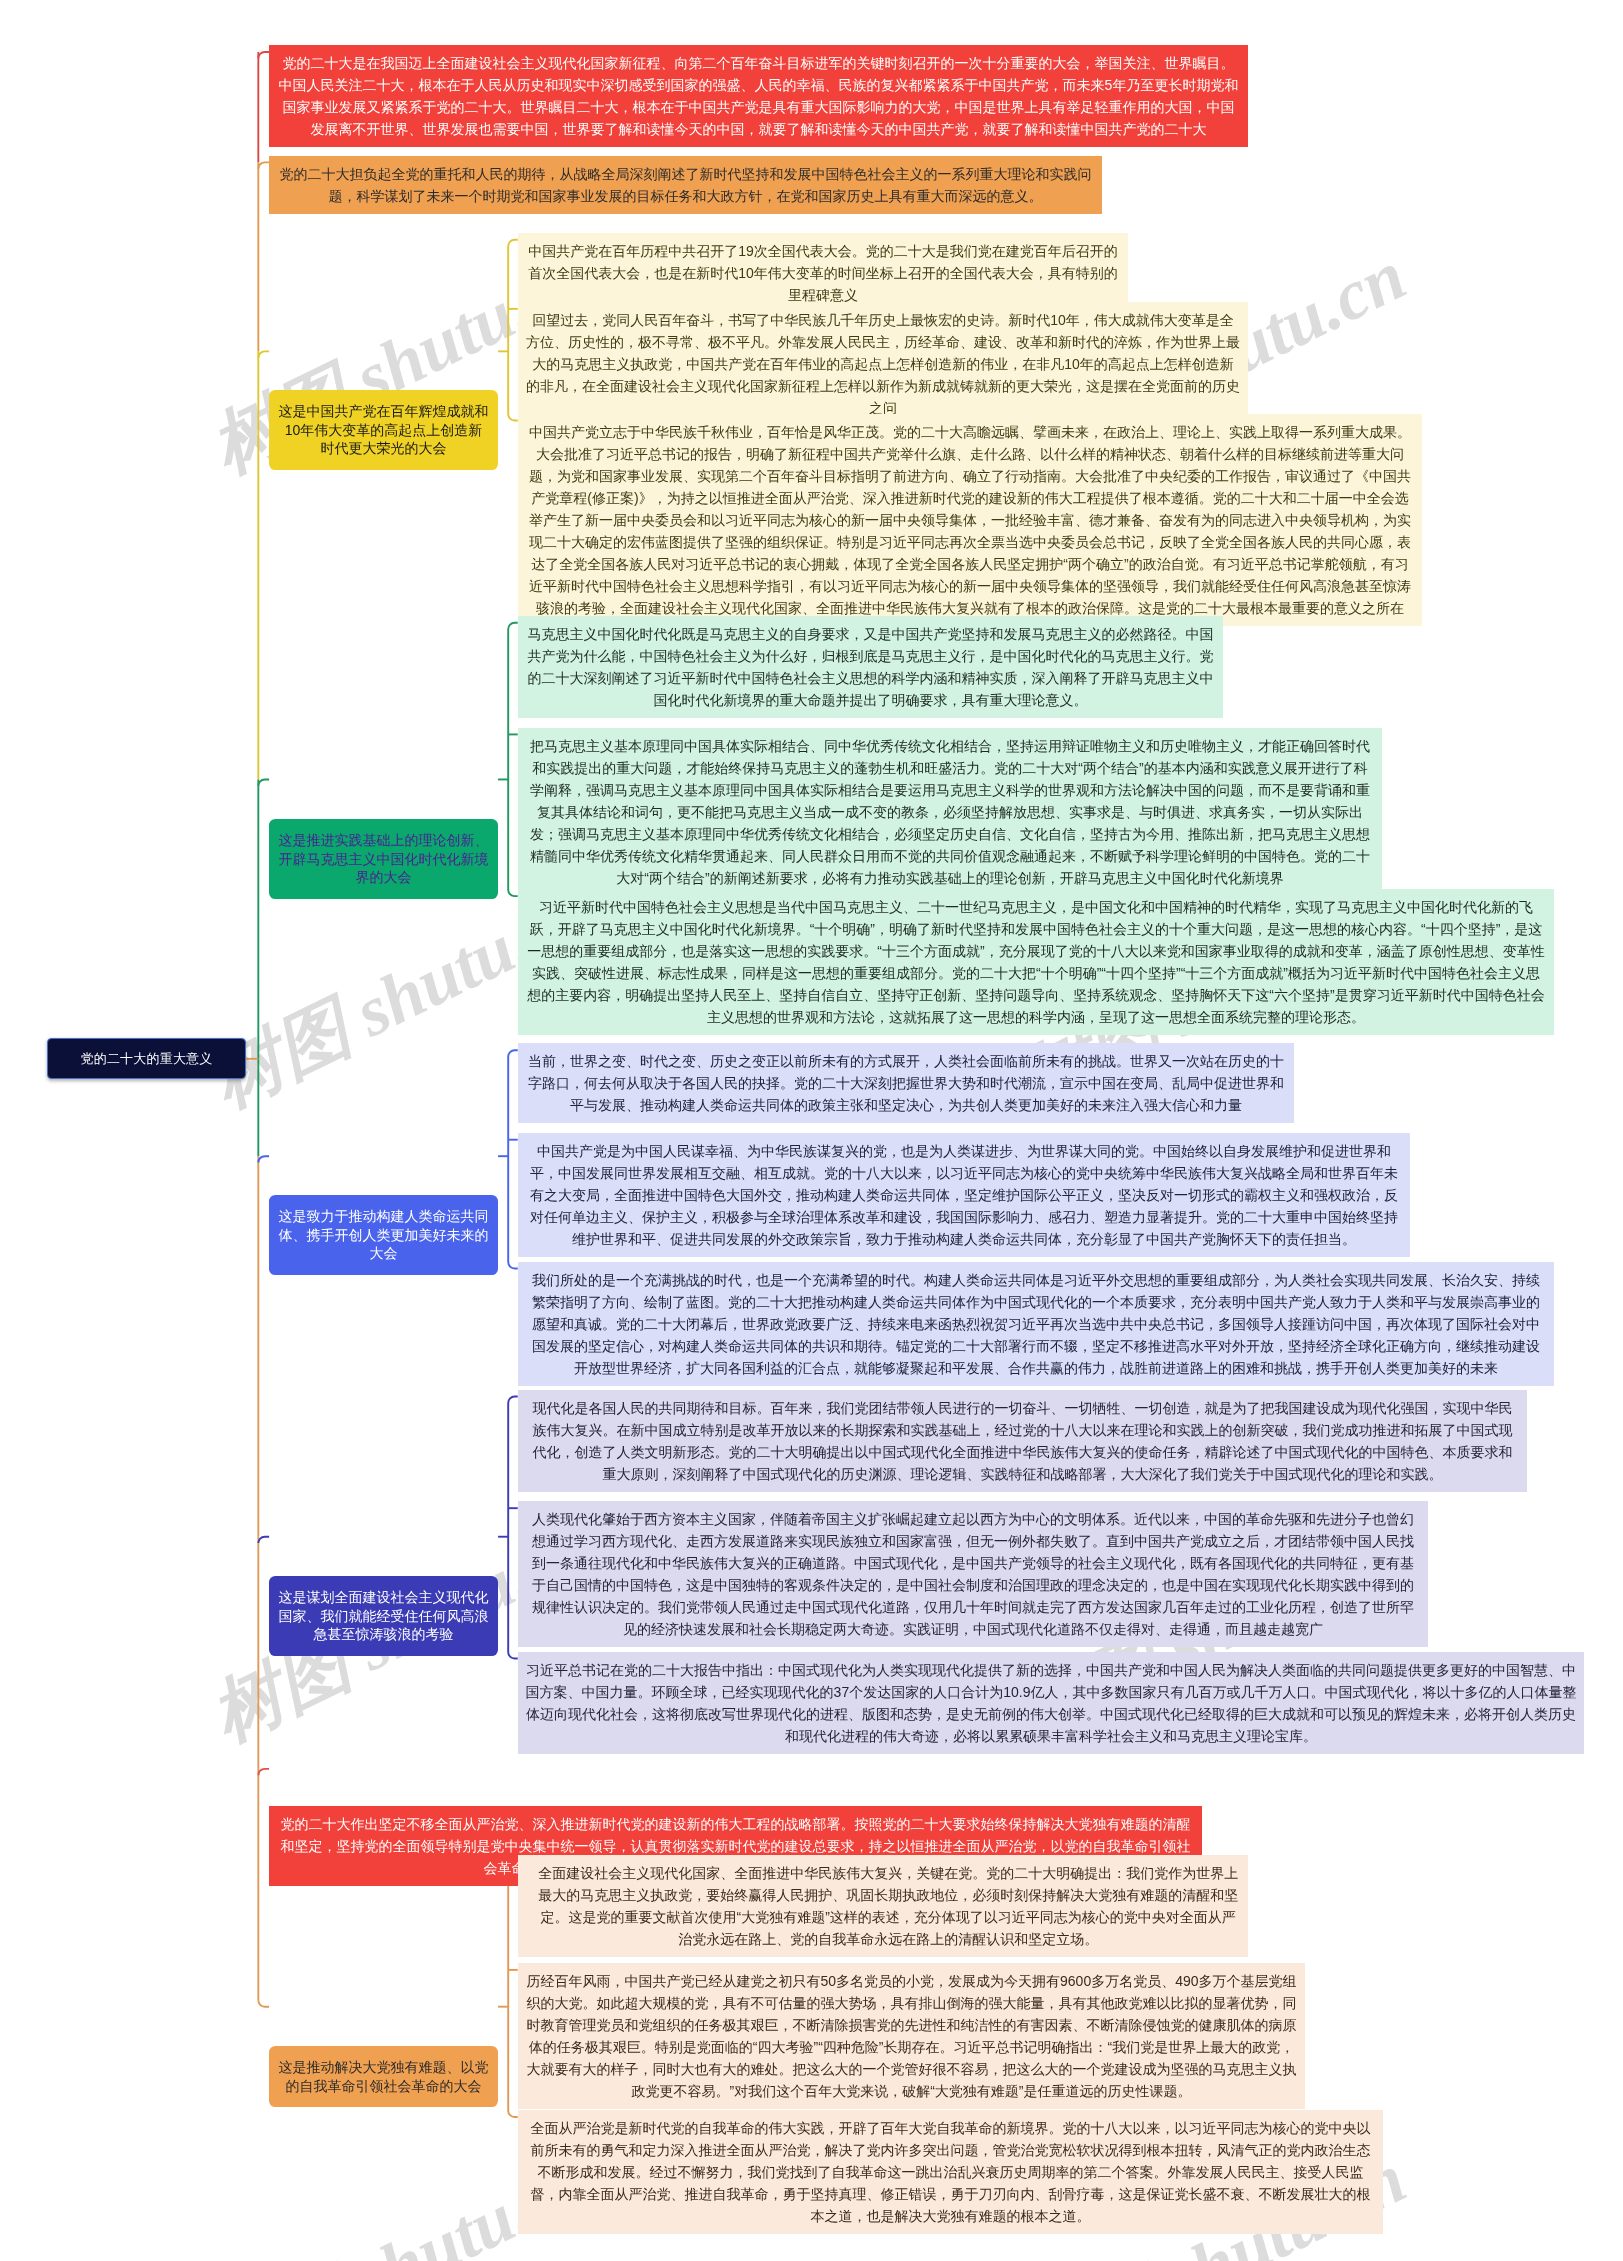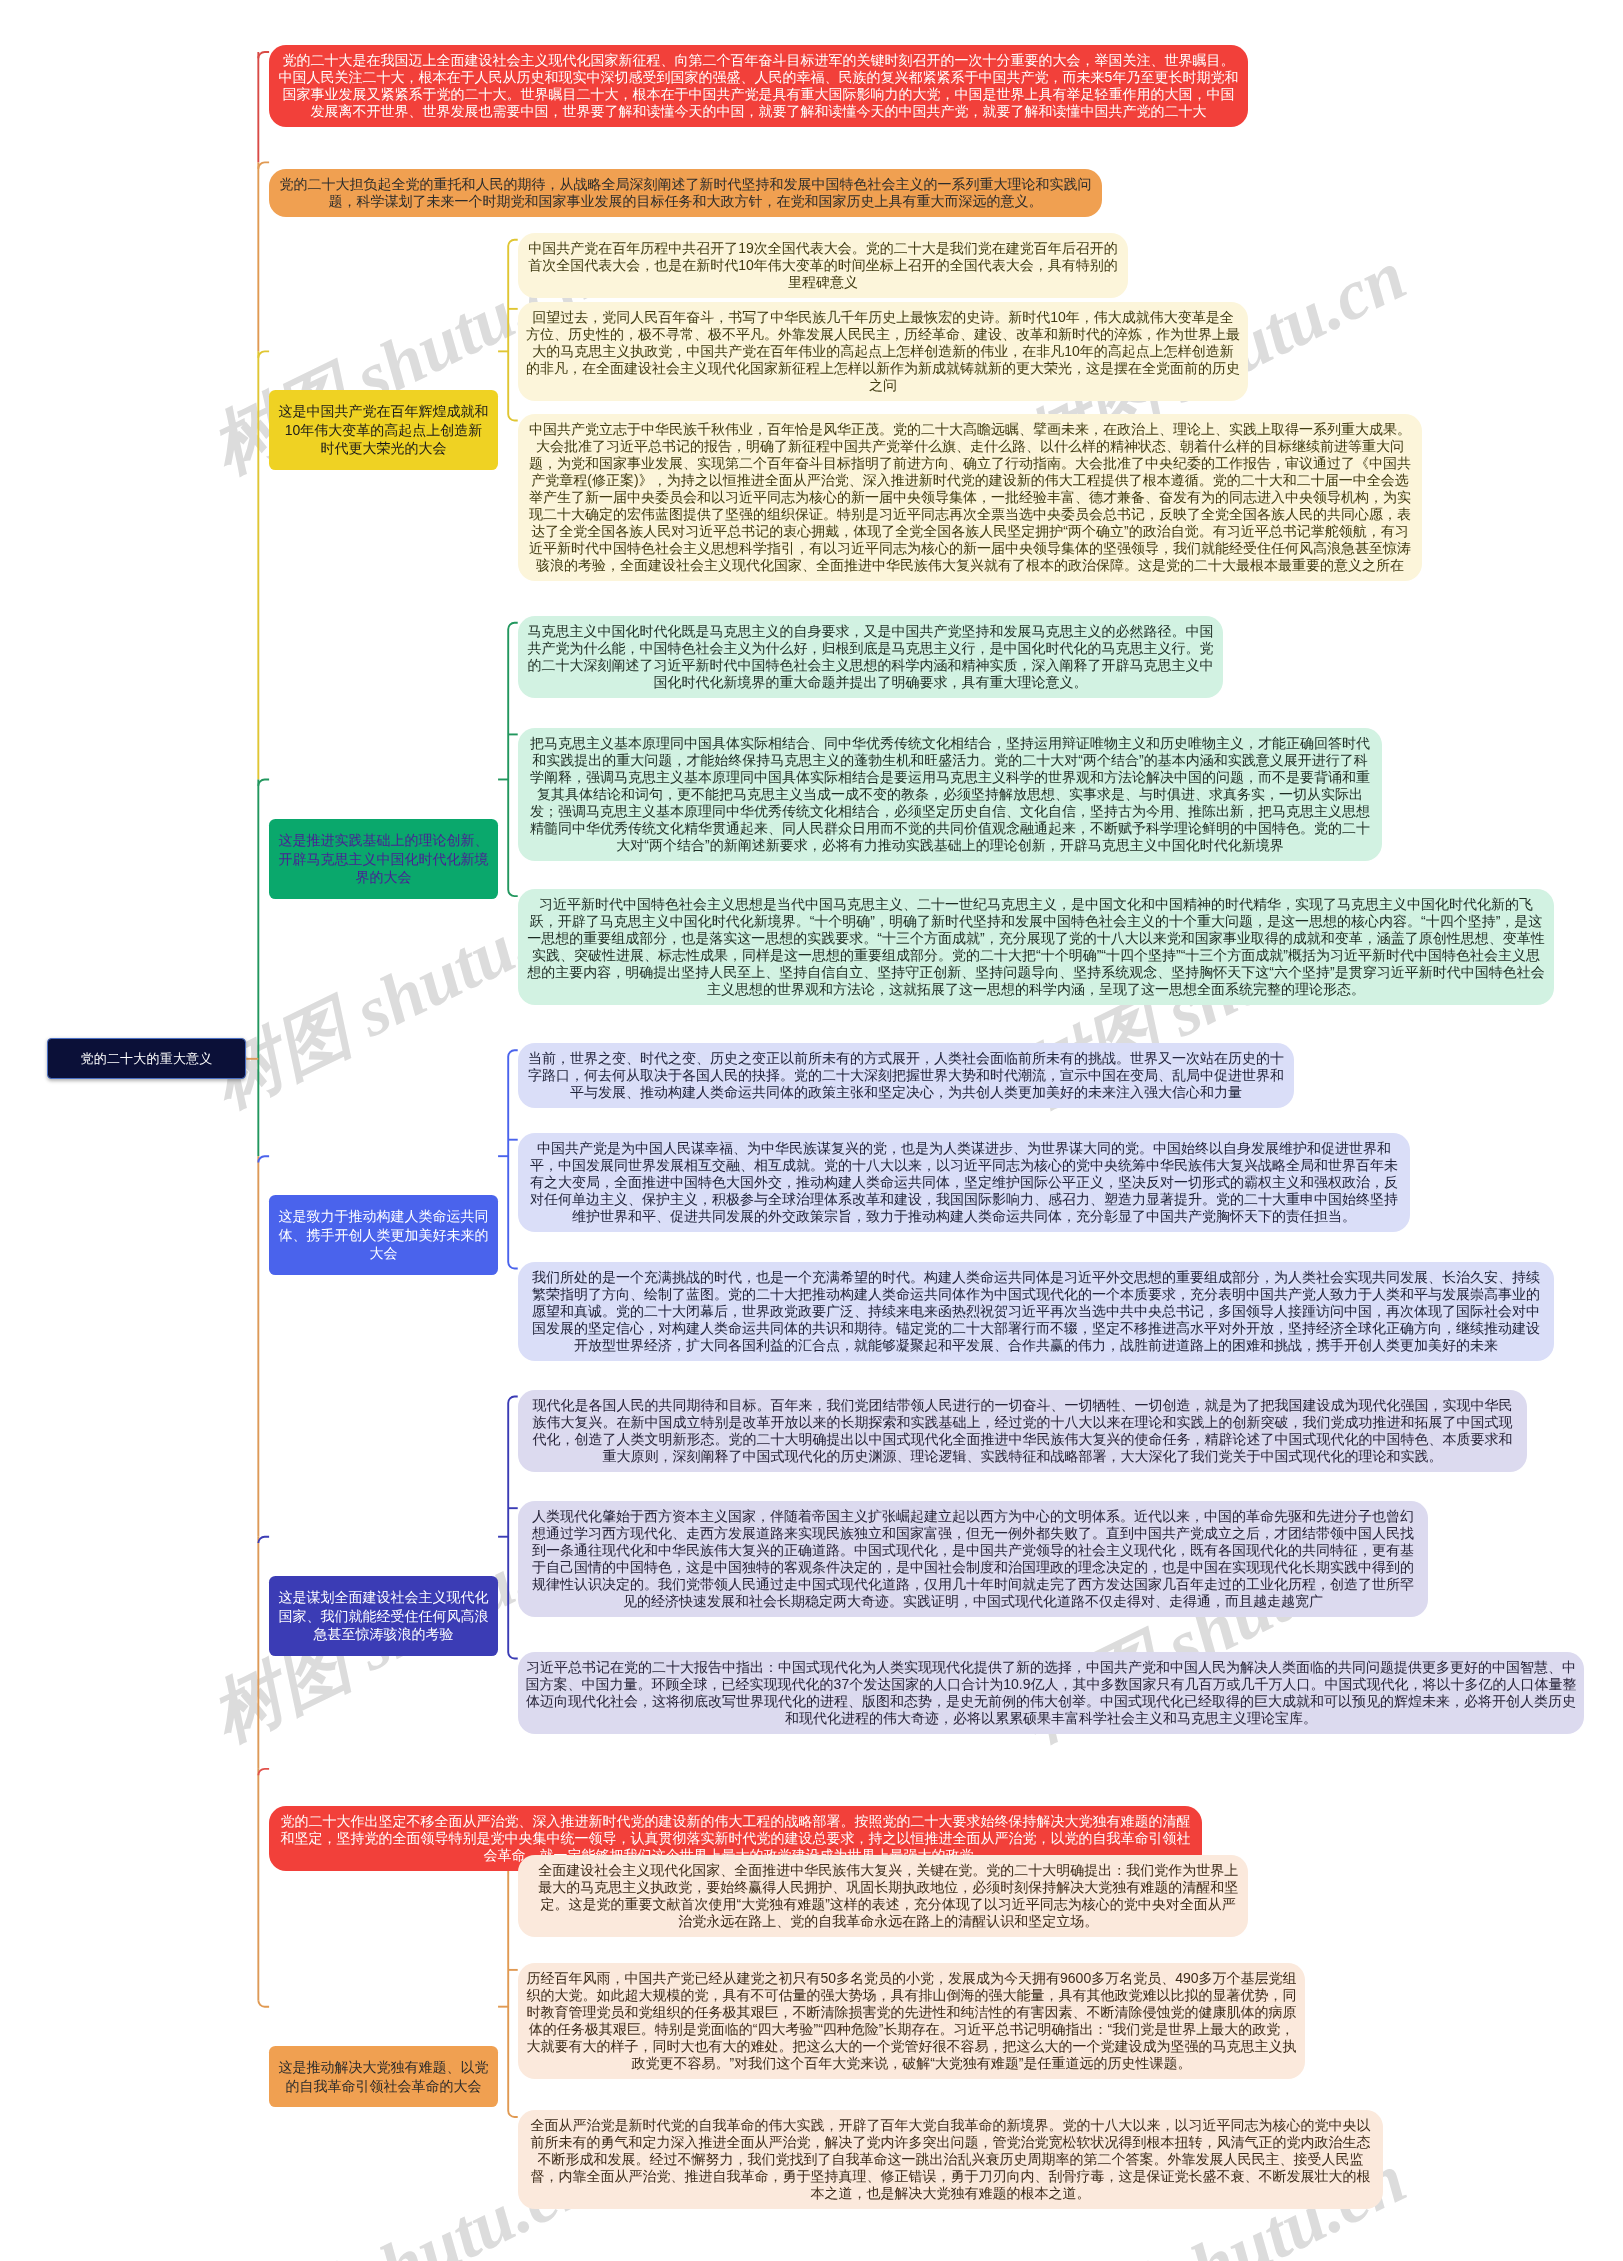--- a/index.html
+++ b/index.html
@@ -3,22 +3,22 @@
 <meta charset="utf-8">
 <style>
   html,body{margin:0;padding:0;background:#fff;}
   body{width:1624px;height:2261px;overflow:hidden;
        font-family:"Liberation Sans", sans-serif;}
   #canvas{position:relative;width:1624px;height:2261px;background:#fff;overflow:hidden;}
   .wm{position:absolute;left:0;top:0;color:#dcdcdc;
       font-family:"Liberation Serif",serif;font-style:italic;font-weight:700;
       white-space:nowrap;transform-origin:0 0;pointer-events:none;user-select:none;}
   #links{position:absolute;left:0;top:0;width:1624px;height:2261px;}
-  .node{position:absolute;box-sizing:border-box;border-radius:17px;
-        text-align:center;font-size:14px;line-height:17px;padding:7px 7.6px;
+  .node{position:absolute;box-sizing:border-box;border-radius:0;
+        text-align:center;font-size:14px;line-height:22px;padding:7px 7.6px;
         word-break:break-all;letter-spacing:0px;}
   .node.l1{font-size:14px;line-height:18.6px;padding:12px 9px;border-radius:6.3px;margin-top:46px;}
   #rootnode{position:absolute;box-sizing:border-box;border-radius:4.4px;
      border:1px solid #4a6fc4;display:flex;align-items:center;justify-content:center;
      font-size:18.4px;letter-spacing:0.2px;
      box-shadow:0 1.3px 3.8px rgba(0,0,0,.30);}
 </style>
 </head>
 <body>
 
@@ -61,21 +61,21 @@
       <path d="M801 1797 H816" fill="none" stroke="#4a63ec" stroke-width="3" stroke-linecap="butt" stroke-linejoin="round"></path>
       <path d="M785 2423 H801" fill="none" stroke="#3b3cb5" stroke-width="3" stroke-linecap="butt" stroke-linejoin="round"></path>
       <path d="M816 2202 H811 a10 10 0 0 0 -10 10 V2605 a10 10 0 0 0 10 10 H816" fill="none" stroke="#3b3cb5" stroke-width="3" stroke-linecap="butt" stroke-linejoin="round"></path>
       <path d="M801 2378 H816" fill="none" stroke="#3b3cb5" stroke-width="3" stroke-linecap="butt" stroke-linejoin="round"></path>
       <path d="M785 3164 H801" fill="none" stroke="#e09a53" stroke-width="3" stroke-linecap="butt" stroke-linejoin="round"></path>
       <path d="M816 2936 H811 a10 10 0 0 0 -10 10 V3328 a10 10 0 0 0 10 10 H816" fill="none" stroke="#e09a53" stroke-width="3" stroke-linecap="butt" stroke-linejoin="round"></path>
       <path d="M801 3106 H816" fill="none" stroke="#e09a53" stroke-width="3" stroke-linecap="butt" stroke-linejoin="round"></path>
     </svg>
   <div id="nodes">
       <div class="node" style="left: 269px; top: 45px; width: 979px; background: rgb(242, 64, 58); color: rgb(255, 255, 255);"><span>党的二十大是在我国迈上全面建设社会主义现代化国家新征程、向第二个百年奋斗目标进军的关键时刻召开的一次十分重要的大会，举国关注、世界瞩目。中国人民关注二十大，根本在于人民从历史和现实中深切感受到国家的强盛、人民的幸福、民族的复兴都紧紧系于中国共产党，而未来5年乃至更长时期党和国家事业发展又紧紧系于党的二十大。世界瞩目二十大，根本在于中国共产党是具有重大国际影响力的大党，中国是世界上具有举足轻重作用的大国，中国发展离不开世界、世界发展也需要中国，世界要了解和读懂今天的中国，就要了解和读懂今天的中国共产党，就要了解和读懂中国共产党的二十大</span></div>
-      <div class="node" style="left: 269px; top: 169px; width: 833px; background: rgb(240, 160, 81); color: rgb(43, 43, 43);"><span>党的二十大担负起全党的重托和人民的期待，从战略全局深刻阐述了新时代坚持和发展中国特色社会主义的一系列重大理论和实践问题，科学谋划了未来一个时期党和国家事业发展的目标任务和大政方针，在党和国家历史上具有重大而深远的意义。</span></div>
+      <div class="node" style="left: 269px; top: 156px; width: 833px; background: rgb(240, 160, 81); color: rgb(43, 43, 43);"><span>党的二十大担负起全党的重托和人民的期待，从战略全局深刻阐述了新时代坚持和发展中国特色社会主义的一系列重大理论和实践问题，科学谋划了未来一个时期党和国家事业发展的目标任务和大政方针，在党和国家历史上具有重大而深远的意义。</span></div>
       <div class="node l1" style="left: 269px; top: 344px; width: 229px; background: rgb(239, 210, 35); color: rgb(26, 26, 26);"><span>这是中国共产党在百年辉煌成就和10年伟大变革的高起点上创造新时代更大荣光的大会</span></div>
       <div class="node" style="left: 518px; top: 233px; width: 610px; background: rgb(252, 245, 218); color: rgb(63, 58, 16);"><span>中国共产党在百年历程中共召开了19次全国代表大会。党的二十大是我们党在建党百年后召开的首次全国代表大会，也是在新时代10年伟大变革的时间坐标上召开的全国代表大会，具有特别的里程碑意义</span></div>
       <div class="node" style="left: 518px; top: 302px; width: 730px; background: rgb(252, 245, 218); color: rgb(63, 58, 16);"><span>回望过去，党同人民百年奋斗，书写了中华民族几千年历史上最恢宏的史诗。新时代10年，伟大成就伟大变革是全方位、历史性的，极不寻常、极不平凡。外靠发展人民民主，历经革命、建设、改革和新时代的淬炼，作为世界上最大的马克思主义执政党，中国共产党在百年伟业的高起点上怎样创造新的伟业，在非凡10年的高起点上怎样创造新的非凡，在全面建设社会主义现代化国家新征程上怎样以新作为新成就铸就新的更大荣光，这是摆在全党面前的历史之问</span></div>
       <div class="node" style="left: 518px; top: 414px; width: 904px; background: rgb(252, 245, 218); color: rgb(63, 58, 16);"><span>中国共产党立志于中华民族千秋伟业，百年恰是风华正茂。党的二十大高瞻远瞩、擘画未来，在政治上、理论上、实践上取得一系列重大成果。大会批准了习近平总书记的报告，明确了新征程中国共产党举什么旗、走什么路、以什么样的精神状态、朝着什么样的目标继续前进等重大问题，为党和国家事业发展、实现第二个百年奋斗目标指明了前进方向、确立了行动指南。大会批准了中央纪委的工作报告，审议通过了《中国共产党章程(修正案)》，为持之以恒推进全面从严治党、深入推进新时代党的建设新的伟大工程提供了根本遵循。党的二十大和二十届一中全会选举产生了新一届中央委员会和以习近平同志为核心的新一届中央领导集体，一批经验丰富、德才兼备、奋发有为的同志进入中央领导机构，为实现二十大确定的宏伟蓝图提供了坚强的组织保证。特别是习近平同志再次全票当选中央委员会总书记，反映了全党全国各族人民的共同心愿，表达了全党全国各族人民对习近平总书记的衷心拥戴，体现了全党全国各族人民坚定拥护“两个确立”的政治自觉。有习近平总书记掌舵领航，有习近平新时代中国特色社会主义思想科学指引，有以习近平同志为核心的新一届中央领导集体的坚强领导，我们就能经受住任何风高浪急甚至惊涛骇浪的考验，全面建设社会主义现代化国家、全面推进中华民族伟大复兴就有了根本的政治保障。这是党的二十大最根本最重要的意义之所在</span></div>
       <div class="node l1" style="left: 269px; top: 773px; width: 229px; background: rgb(10, 168, 108); color: #4c1d95;"><span>这是推进实践基础上的理论创新、开辟马克思主义中国化时代化新境界的大会</span></div>
       <div class="node" style="left: 518px; top: 616px; width: 705px; background: rgb(210, 242, 226); color: rgb(28, 43, 34);"><span>马克思主义中国化时代化既是马克思主义的自身要求，又是中国共产党坚持和发展马克思主义的必然路径。中国共产党为什么能，中国特色社会主义为什么好，归根到底是马克思主义行，是中国化时代化的马克思主义行。党的二十大深刻阐述了习近平新时代中国特色社会主义思想的科学内涵和精神实质，深入阐释了开辟马克思主义中国化时代化新境界的重大命题并提出了明确要求，具有重大理论意义。</span></div>
       <div class="node" style="left: 518px; top: 728px; width: 864px; background: rgb(210, 242, 226); color: rgb(28, 43, 34);"><span>把马克思主义基本原理同中国具体实际相结合、同中华优秀传统文化相结合，坚持运用辩证唯物主义和历史唯物主义，才能正确回答时代和实践提出的重大问题，才能始终保持马克思主义的蓬勃生机和旺盛活力。党的二十大对“两个结合”的基本内涵和实践意义展开进行了科学阐释，强调马克思主义基本原理同中国具体实际相结合是要运用马克思主义科学的世界观和方法论解决中国的问题，而不是要背诵和重复其具体结论和词句，更不能把马克思主义当成一成不变的教条，必须坚持解放思想、实事求是、与时俱进、求真务实，一切从实际出发；强调马克思主义基本原理同中华优秀传统文化相结合，必须坚定历史自信、文化自信，坚持古为今用、推陈出新，把马克思主义思想精髓同中华优秀传统文化精华贯通起来、同人民群众日用而不觉的共同价值观念融通起来，不断赋予科学理论鲜明的中国特色。党的二十大对“两个结合”的新阐述新要求，必将有力推动实践基础上的理论创新，开辟马克思主义中国化时代化新境界</span></div>
       <div class="node" style="left: 518px; top: 889px; width: 1036px; background: rgb(210, 242, 226); color: rgb(28, 43, 34);"><span>习近平新时代中国特色社会主义思想是当代中国马克思主义、二十一世纪马克思主义，是中国文化和中国精神的时代精华，实现了马克思主义中国化时代化新的飞跃，开辟了马克思主义中国化时代化新境界。“十个明确”，明确了新时代坚持和发展中国特色社会主义的十个重大问题，是这一思想的核心内容。“十四个坚持”，是这一思想的重要组成部分，也是落实这一思想的实践要求。“十三个方面成就”，充分展现了党的十八大以来党和国家事业取得的成就和变革，涵盖了原创性思想、变革性实践、突破性进展、标志性成果，同样是这一思想的重要组成部分。党的二十大把“十个明确”“十四个坚持”“十三个方面成就”概括为习近平新时代中国特色社会主义思想的主要内容，明确提出坚持人民至上、坚持自信自立、坚持守正创新、坚持问题导向、坚持系统观念、坚持胸怀天下这“六个坚持”是贯穿习近平新时代中国特色社会主义思想的世界观和方法论，这就拓展了这一思想的科学内涵，呈现了这一思想全面系统完整的理论形态。</span></div>
       <div class="node l1" style="left: 269px; top: 1149px; width: 229px; background: rgb(74, 99, 236); color: rgb(255, 255, 255);"><span>这是致力于推动构建人类命运共同体、携手开创人类更加美好未来的大会</span></div>
       <div class="node" style="left: 518px; top: 1043px; width: 776px; background: rgb(218, 222, 248); color: rgb(32, 35, 58);"><span>当前，世界之变、时代之变、历史之变正以前所未有的方式展开，人类社会面临前所未有的挑战。世界又一次站在历史的十字路口，何去何从取决于各国人民的抉择。党的二十大深刻把握世界大势和时代潮流，宣示中国在变局、乱局中促进世界和平与发展、推动构建人类命运共同体的政策主张和坚定决心，为共创人类更加美好的未来注入强大信心和力量</span></div>

